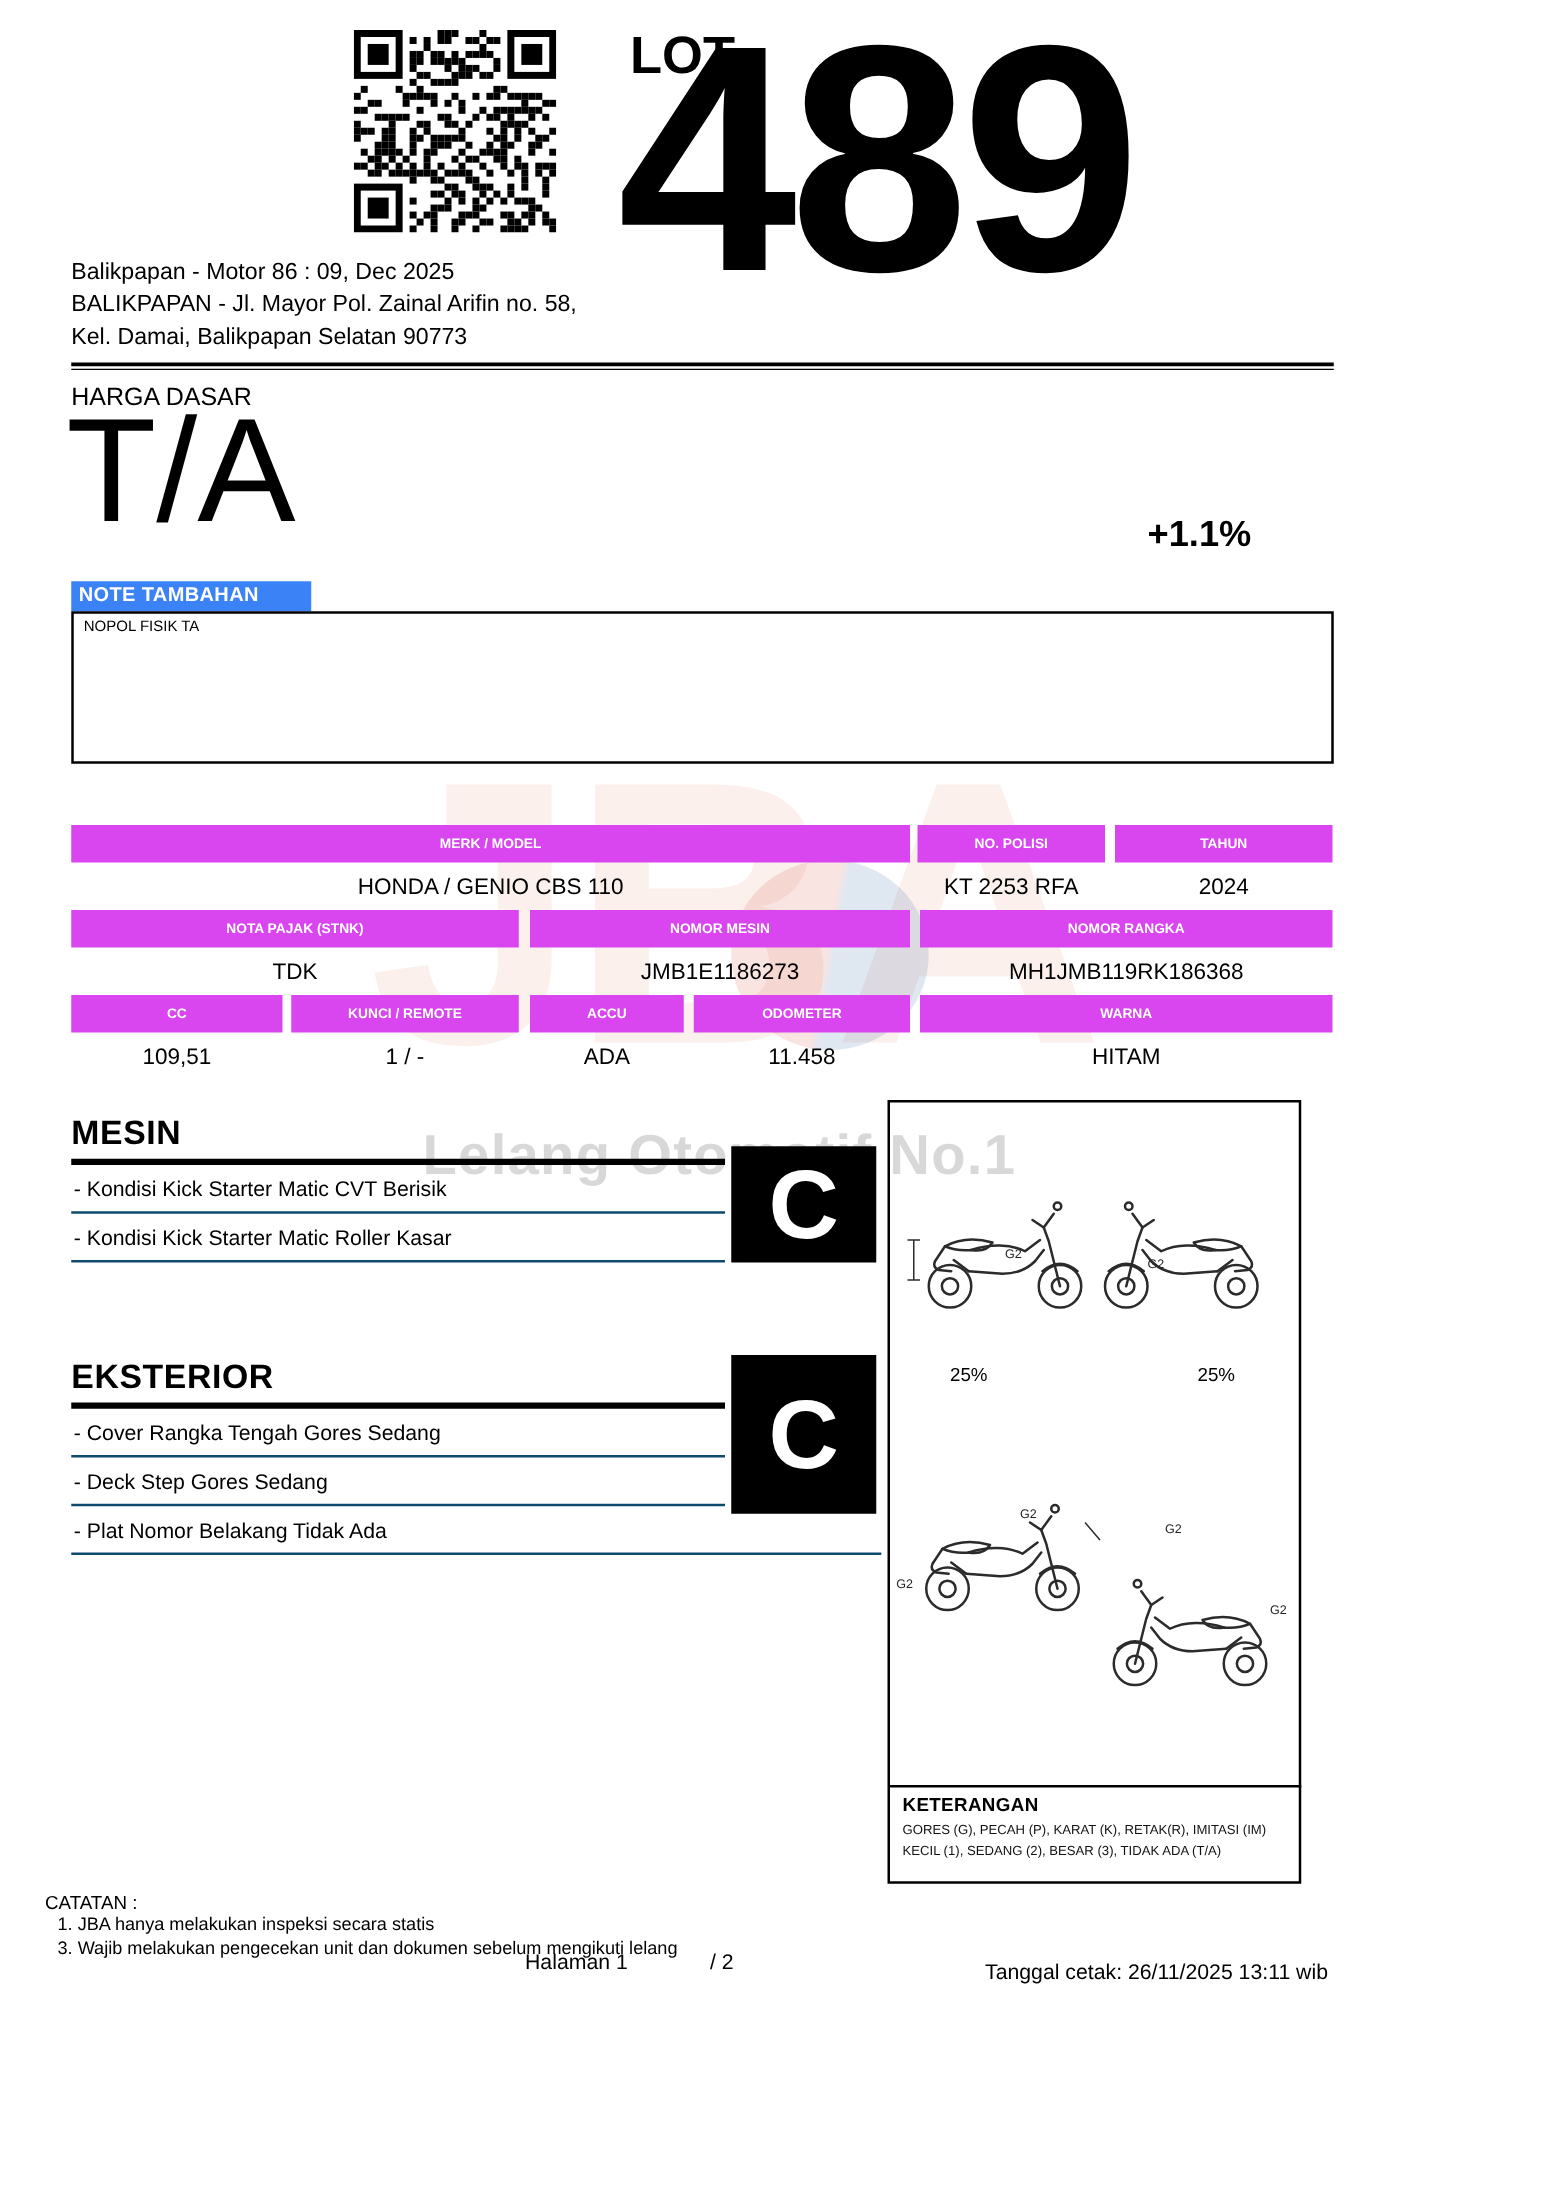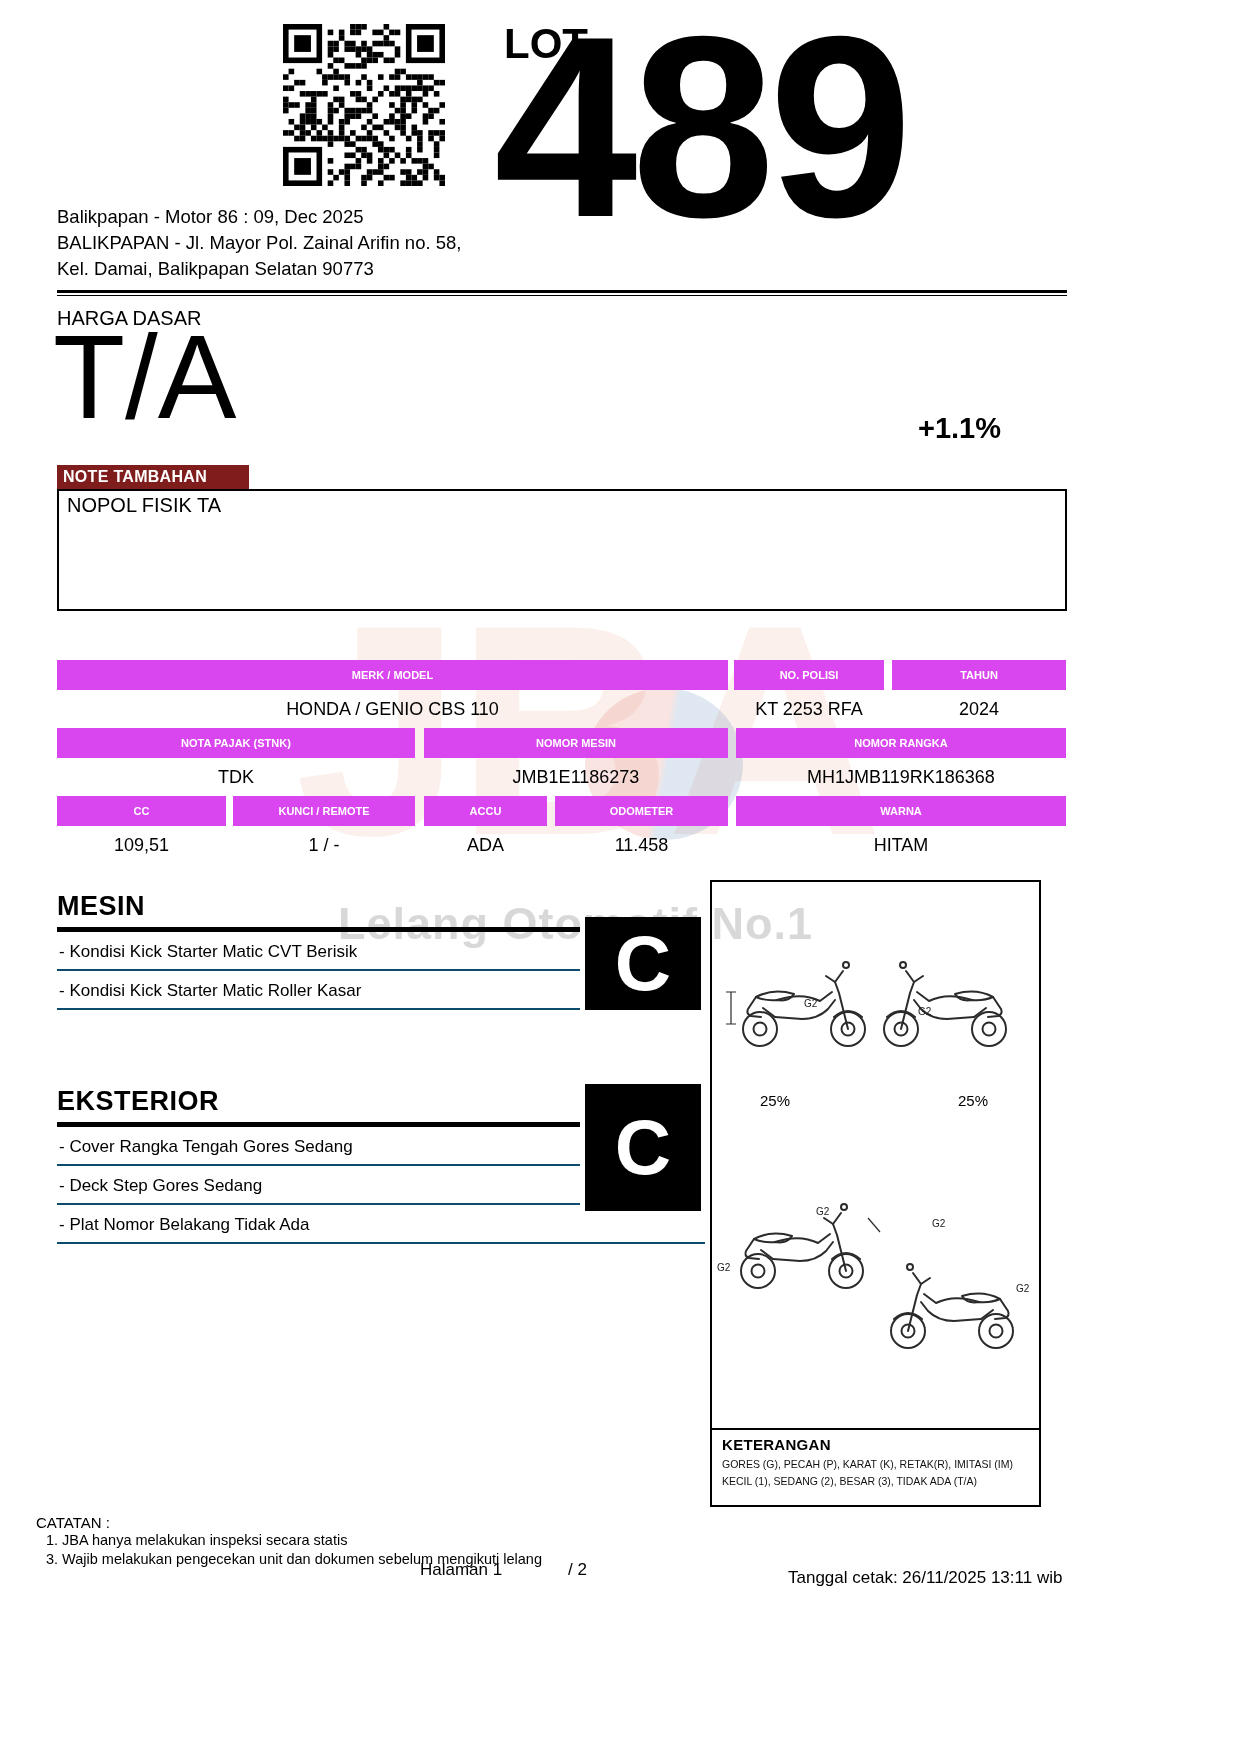--- a/index.html
+++ b/index.html
@@ -24,23 +24,23 @@
   .lot-number { left:494px; top:-2px; font-size:258px; font-weight:bold; line-height:1; letter-spacing:-6px; }
   .event-info { left:57px; top:204px; font-size:18.5px; line-height:26px; }
   .double-rule { left:57px; top:290px; width:1010px; height:6px; border-top:3px solid #000; border-bottom:1px solid #000; }
 
   
   .price-label { left:57px; top:307px; font-size:20px; }
   .price-value { left:53px; top:318px; font-size:118px; line-height:1; }
   .price-increment { left:918px; top:412px; font-size:29px; font-weight:bold; }
 
   
-  .note-header { left:57px; top:465px; width:192px; height:24px; background:#7f1d1d; color:#fff;
+  .note-header { left:57px; top:465px; width:192px; height:24px; background:#3b82f6; color:#fff;
                  font-size:16px; font-weight:bold; line-height:24px; padding-left:6px; letter-spacing:0.3px; }
-  .note-box { left:57px; top:489px; width:1010px; height:122px; border:2px solid #000; padding:3px 8px; font-size:20px; }
+  .note-box { left:57px; top:489px; width:1010px; height:122px; border:2px solid #000; padding:3px 8px; font-size:12px; }
 
   
   .spec-table { left:57px; top:660px; width:1010px; }
   .trow { display:flex; }
   .th { background:#d946ef; color:#fff; font-weight:bold; font-size:11px; text-align:center; height:30px; line-height:30px; }
   .td { font-size:18px; text-align:center; height:38px; line-height:38px; }
   .w671{width:671px}.w150{width:150px}.w174{width:174px}
   .w358{width:358px}.w304{width:304px}.w330{width:330px}
   .w169{width:169px}.w182{width:182px}.w123{width:123px}.w173{width:173px}
   .ml6{margin-left:6px}.ml7{margin-left:7px}.ml8{margin-left:8px}.ml9{margin-left:9px}

